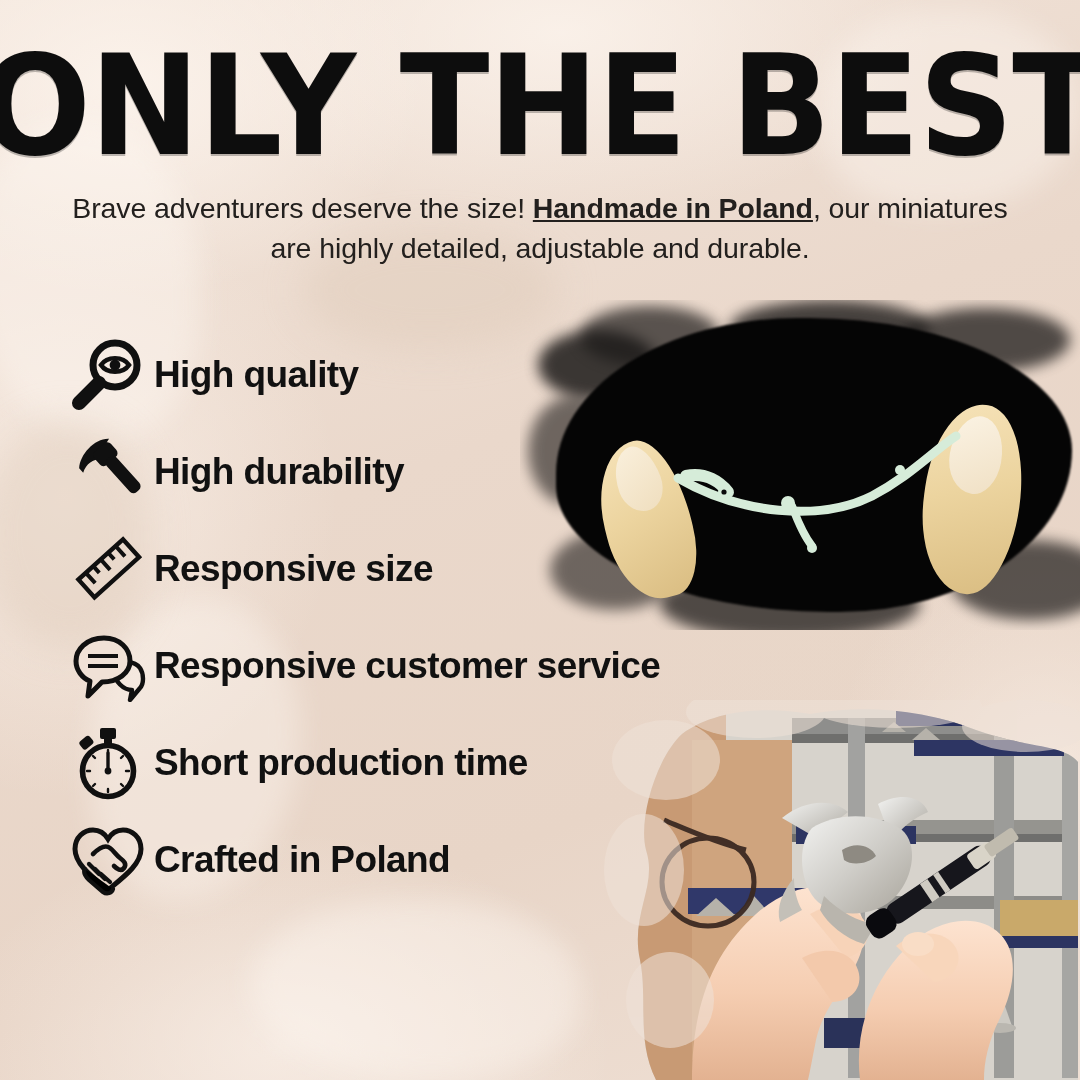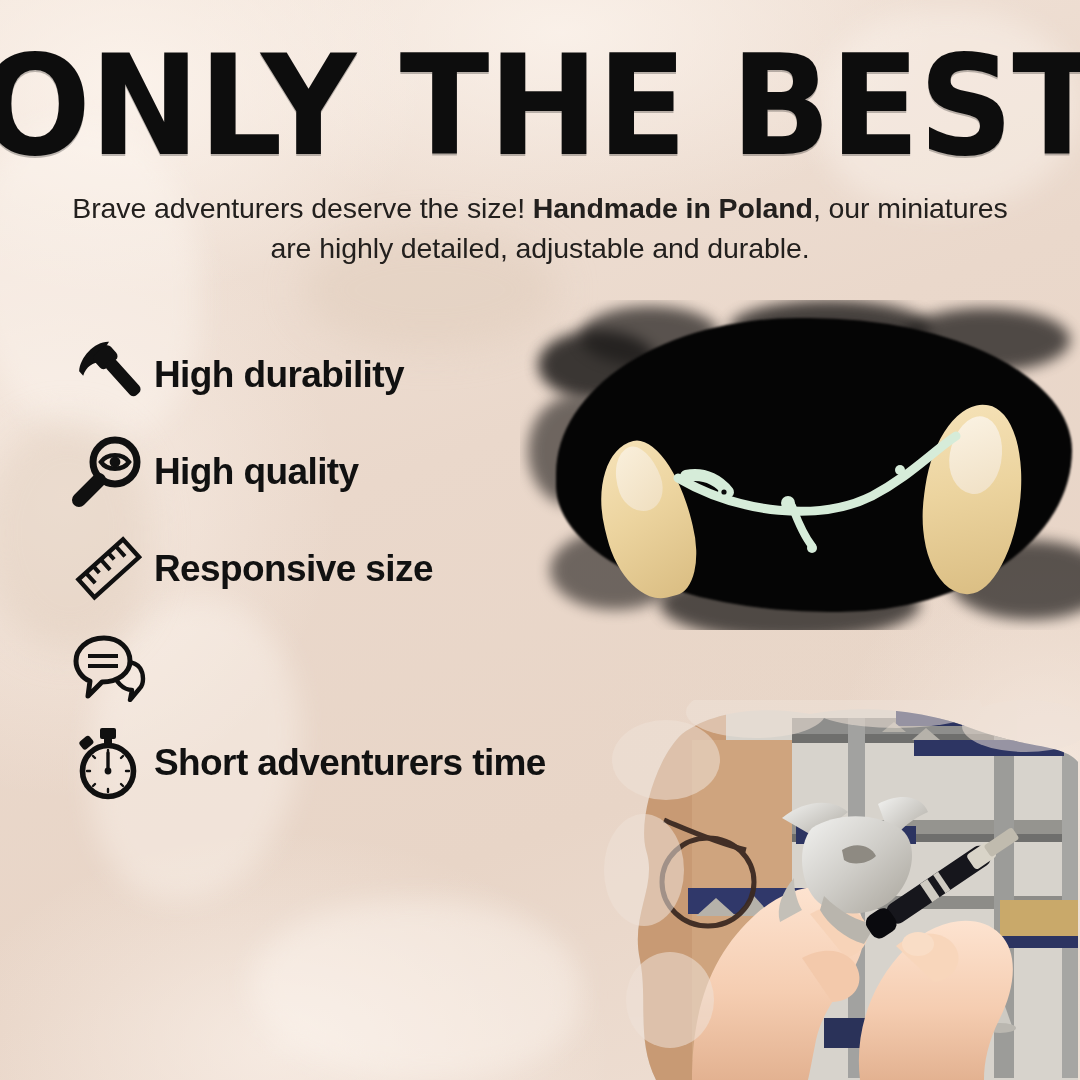--- a/index.html
+++ b/index.html
@@ -70,21 +70,21 @@
     position: absolute;
     left: 50px;
     top: 188px;
     width: 980px;
     text-align: center;
     font-size: 28.5px;
     line-height: 40px;
     color: #23201e;
     letter-spacing: -0.1px;
   }
-  .subtitle b { font-weight: bold; }
+  .subtitle b { font-weight: bold; text-decoration: underline; }
 
   
   .features {
     position: absolute;
     left: 62px;
     top: 326px;
     width: 760px;
   }
   .feature-row {
     position: relative;
@@ -319,65 +319,66 @@
         <ellipse cx="430" cy="26" rx="64" ry="26"></ellipse>
       </g>
     </svg>
   </div>
 
   <div class="features">
 
     <div class="feature-row">
       <div class="feature-icon">
         <svg width="74" height="72" viewBox="0 0 74 72">
+          <circle cx="44" cy="26" r="22" fill="none" stroke="#101010" stroke-width="7"></circle>
+          <path d="M28 44 L 8 64" stroke="#101010" stroke-width="14" stroke-linecap="round"></path>
+          <path d="M30 26 C 36 17, 52 17, 58 26 C 52 35, 36 35, 30 26 Z" fill="none" stroke="#101010" stroke-width="4.6"></path>
+          <circle cx="44" cy="26" r="5.4" fill="#101010"></circle>
+        </svg>
+      </div>
+      <div class="feature-label">High quality</div>
+    </div>
+
+    <div class="feature-row">
+      <div class="feature-icon">
+        <svg width="74" height="72" viewBox="0 0 74 72">
           <g transform="rotate(-42 37 36)">
             <path d="M18 14 C 28 4, 50 2, 60 12 C 52 14, 46 18, 42 24
                      C 38 18, 28 14, 18 20 Z" fill="#101010"></path>
             <rect x="36" y="12" width="22" height="18" rx="5" fill="#101010"></rect>
             <rect x="40" y="26" width="13" height="44" rx="5" fill="#101010"></rect>
           </g>
         </svg>
       </div>
       <div class="feature-label">High durability</div>
     </div>
 
     <div class="feature-row">
       <div class="feature-icon">
         <svg width="74" height="72" viewBox="0 0 74 72">
-          <circle cx="44" cy="26" r="22" fill="none" stroke="#101010" stroke-width="7"></circle>
-          <path d="M28 44 L 8 64" stroke="#101010" stroke-width="14" stroke-linecap="round"></path>
-          <path d="M30 26 C 36 17, 52 17, 58 26 C 52 35, 36 35, 30 26 Z" fill="none" stroke="#101010" stroke-width="4.6"></path>
-          <circle cx="44" cy="26" r="5.4" fill="#101010"></circle>
-        </svg>
-      </div>
-      <div class="feature-label">High quality</div>
-    </div>
-
-    <div class="feature-row">
-      <div class="feature-icon">
-        <svg width="74" height="72" viewBox="0 0 74 72">
           <g transform="rotate(-42 37 36)">
             <rect x="8" y="24" width="60" height="24" fill="none" stroke="#101010" stroke-width="4.4"></rect>
             <path d="M18 24 L 18 38 M28 24 L 28 33 M38 24 L 38 38 M48 24 L 48 33 M58 24 L 58 38" stroke="#101010" stroke-width="4"></path>
           </g>
         </svg>
       </div>
       <div class="feature-label">Responsive size</div>
     </div>
 
     <div class="feature-row">
       <div class="feature-icon">
         <svg width="76" height="72" viewBox="0 0 76 72">
           <path d="M44 40 C 44 52, 54 60, 62 60 L 60 70 L 70 58
                    C 74 54, 74 44, 70 38 C 64 30, 50 30, 44 40 Z" fill="none" stroke="#101010" stroke-width="4.4" stroke-linejoin="round"></path>
           <path d="M34 8 C 16 8, 6 20, 6 31 C 6 40, 12 48, 20 51 L 18 66 L 32 52
                    C 48 52, 60 43, 60 31 C 60 19, 50 8, 34 8 Z" fill="#f0e1d6" stroke="#101010" stroke-width="5" stroke-linejoin="round"></path>
           <path d="M18 26 L 48 26 M18 36 L 48 36" stroke="#101010" stroke-width="4.2"></path>
         </svg>
       </div>
+      <div class="feature-label">Responsive customer service</div>
     </div>
 
     <div class="feature-row">
       <div class="feature-icon">
         <svg width="74" height="74" viewBox="0 0 74 74">
           <rect x="29" y="2" width="16" height="11" rx="2" fill="#101010"></rect>
           <rect x="33" y="11" width="8" height="9" fill="#101010"></rect>
           <rect x="9" y="12" width="13" height="10" rx="3" fill="#101010" transform="rotate(-40 15 17)"></rect>
           <circle cx="37" cy="45" r="25.5" fill="none" stroke="#101010" stroke-width="5.6"></circle>
           <path d="M37 45 L 37 27" stroke="#101010" stroke-width="3.4" stroke-linecap="round"></path>
@@ -387,18 +388,36 @@
               <path d="M58 45 L 55 45"></path>
             <path d="M37 66 L 37 63"></path>
               <path d="M16 45 L 19 45"></path>
             <path d="M52 30 L 50 32"></path>
               <path d="M52 60 L 50 58"></path>
             <path d="M22 60 L 24 58"></path>
               <path d="M22 30 L 24 32"></path>
           </g>
         </svg>
       </div>
-      <div class="feature-label">Short adventurers time</div>
-    </div>
-
+      <div class="feature-label">Short production time</div>
+    </div>
+
+    <div class="feature-row">
+      <div class="feature-icon">
+        <svg width="78" height="72" viewBox="0 0 78 72">
+          <path d="M39 66 C 22 52, 6 40, 6 25 C 6 13, 15 6, 24 6
+                   C 31 6, 36 10, 39 15 C 42 10, 47 6, 54 6
+                   C 63 6, 72 13, 72 25 C 72 40, 56 52, 39 66 Z" fill="none" stroke="#101010" stroke-width="5"></path>
+          <path d="M24 30 C 30 24, 36 20, 41 24 C 45 27, 47 31, 51 34
+                   C 55 37, 58 40, 55 44 C 52 48, 48 45, 45 42" fill="none" stroke="#101010" stroke-width="4.6" stroke-linecap="round" stroke-linejoin="round"></path>
+          <g stroke="#101010" stroke-width="4.2" stroke-linecap="round">
+            <path d="M20 40 L 30 50"></path>
+            <path d="M26 45 L 36 55"></path>
+            <path d="M32 50 L 41 58"></path>
+            <path d="M16 45 C 14 48, 16 52, 20 56 L 34 68 C 38 71, 43 69, 44 65"></path>
+          </g>
+        </svg>
+      </div>
+      <div class="feature-label">Crafted in Poland</div>
+    </div>
 
   </div>
 </div>
 
 </body></html>

